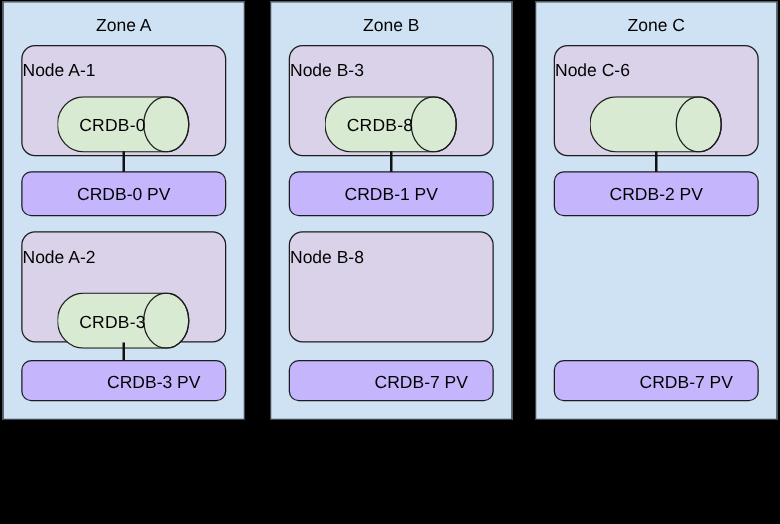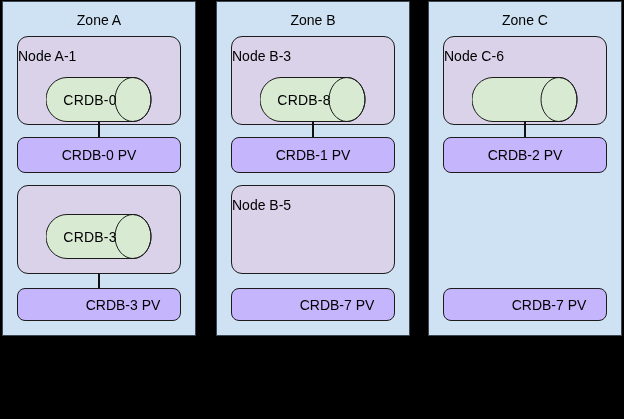--- a/index.html
+++ b/index.html
@@ -40,21 +40,21 @@
     position:absolute;left:14px;width:164px;
     background:#c4b5fd;border:1px solid #1c1c1c;border-radius:8px;
     box-sizing:border-box;display:flex;align-items:center;justify-content:center;
   }
   .pv.p1{top:135px;height:36px;}
   .pv.p2{top:286px;height:33px;padding-left:48px;}
   .pv-label{font-size:14px;}
   .node.n1{top:34px;}
   .node.n2{top:183px;}
   .cyl-mid{top:40px;}
-  .cyl-bottom{top:28px;text-decoration:underline;}
+  .cyl-bottom{top:48px;text-decoration:underline;}
 </style>
 </head>
 <body>
 
 <div class="canvas">
 
   <div class="zone" style="left:2px">
     <div class="zone-label">Zone A</div>
 
     <div class="node n1">
@@ -66,20 +66,21 @@
         </svg>
         <span class="cyl-label">CRDB-0</span>
       </div>
     </div>
     <div class="connector c1"></div>
     <div class="pv p1">
       <span class="pv-label">CRDB-0 PV</span>
     </div>
 
     <div class="node n2">
+      <div class="node-label">Node A-2</div>
       <div class="cylinder cyl-bottom">
         <svg class="cyl-svg" viewBox="0 0 106 45">
           <path d="M21,0.5 H87 A18,22 0 0 1 87,44.5 H21 A21,22 0 0 1 21,0.5 Z"></path>
           <ellipse cx="87" cy="22.5" rx="18" ry="22"></ellipse>
         </svg>
         <span class="cyl-label">CRDB-3</span>
       </div>
     </div>
     <div class="connector c2"></div>
     <div class="pv p2">
@@ -99,21 +100,21 @@
         </svg>
         <span class="cyl-label">CRDB-8</span>
       </div>
     </div>
     <div class="connector c1"></div>
     <div class="pv p1">
       <span class="pv-label">CRDB-1 PV</span>
     </div>
 
     <div class="node n2">
-      <div class="node-label">Node B-5</div>
+      <div class="node-label">Node B-8</div>
     </div>
     <div class="pv p2">
       <span class="pv-label">CRDB-7 PV</span>
     </div>
   </div>
 
   <div class="zone" style="left:428px">
     <div class="zone-label">Zone C</div>
 
     <div class="node n1">

